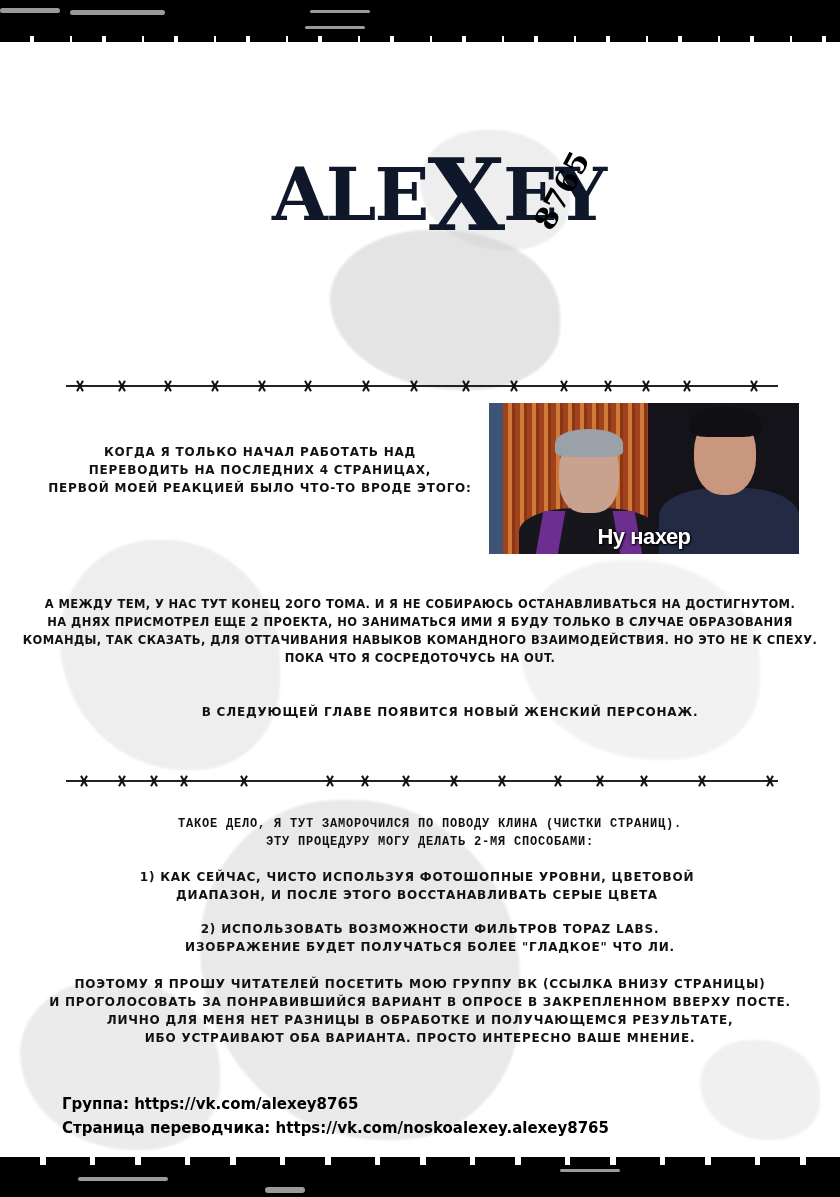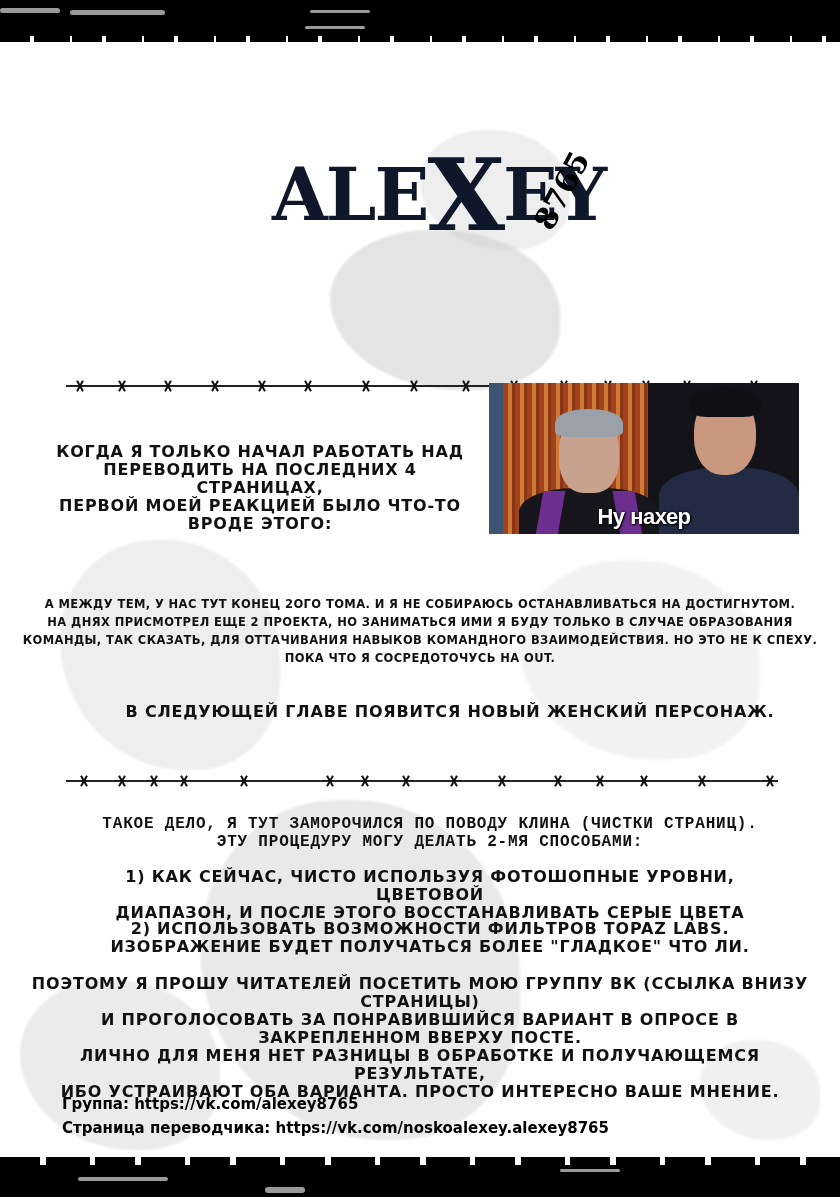--- a/index.html
+++ b/index.html
@@ -56,27 +56,27 @@
   }
   .wire .barb { position: absolute; top: 0; width: 8px; height: 12px; }
   .wire .barb::before, .wire .barb::after {
     content: ""; position: absolute; left: 3px; top: 0; width: 2px; height: 12px; background: #111;
   }
   .wire .barb::before { transform: rotate(30deg); }
   .wire .barb::after { transform: rotate(-30deg); }
 
   
   .block {
-    position: absolute; text-align: center; font-weight: bold; font-size: 16px;
+    position: absolute; text-align: center; font-weight: bold; font-size: 12px;
     letter-spacing: 0.8px; line-height: 18px; text-transform: uppercase;
   }
   .block p { margin: 0; }
 
   .meme {
-    position: absolute; left: 489px; top: 383px; width: 310px; height: 151px;
+    position: absolute; left: 489px; top: 403px; width: 310px; height: 151px;
     background: #404040; overflow: hidden;
   }
   .meme .curtain { position: absolute; left: 14px; top: 0; width: 145px; height: 151px;
     background: repeating-linear-gradient(90deg, #a0431d 0 5px, #d07a3a 5px 9px, #8a3514 9px 12px); }
   .meme .leftbar { position: absolute; left: 0; top: 0; width: 14px; height: 151px; background: #3e5474; }
   .meme .dark { position: absolute; left: 159px; top: 0; width: 151px; height: 151px; background: #141319; }
   .meme .priest1-head { position: absolute; left: 70px; top: 30px; width: 60px; height: 80px; background: #c9a28f; border-radius: 45% 45% 40% 40%; }
   .meme .priest1-hair { position: absolute; left: 66px; top: 26px; width: 68px; height: 28px; background: #9aa1a8; border-radius: 50% 50% 20% 20%; }
   .meme .priest1-body { position: absolute; left: 30px; top: 105px; width: 140px; height: 60px; background: #17161c; border-radius: 40% 40% 0 0; }
   .meme .stole { position: absolute; left: 50px; top: 108px; width: 22px; height: 50px; background: #6c2f8f; transform: skewX(-10deg); }
@@ -189,21 +189,21 @@
     <span class="barb" style="left:574px"></span>
       <span class="barb" style="left:632px"></span>
       <span class="barb" style="left:700px"></span>
   </div>
 
   <div class="block" style="left:100px;top:815px;width:660px;font-family:Liberation Mono, monospace;">
     <p>Такое дело, я тут заморочился по поводу клина (чистки страниц).</p>
     <p>Эту процедуру могу делать 2-мя способами:</p>
   </div>
 
-  <div class="block" style="left:100px;top:868px;width:660px;">
+  <div class="block" style="left:87px;top:868px;width:660px;">
     <p>1) Как сейчас, чисто используя фотошопные уровни, цветовой</p>
     <p>диапазон, и после этого восстанавливать серые цвета</p>
   </div>
 
   <div class="block" style="left:100px;top:920px;width:660px;">
     <p>2) Использовать возможности фильтров Topaz Labs.</p>
     <p>Изображение будет получаться более "гладкое" что ли.</p>
   </div>
 
   <div class="block" style="left:20px;top:975px;width:800px;">

